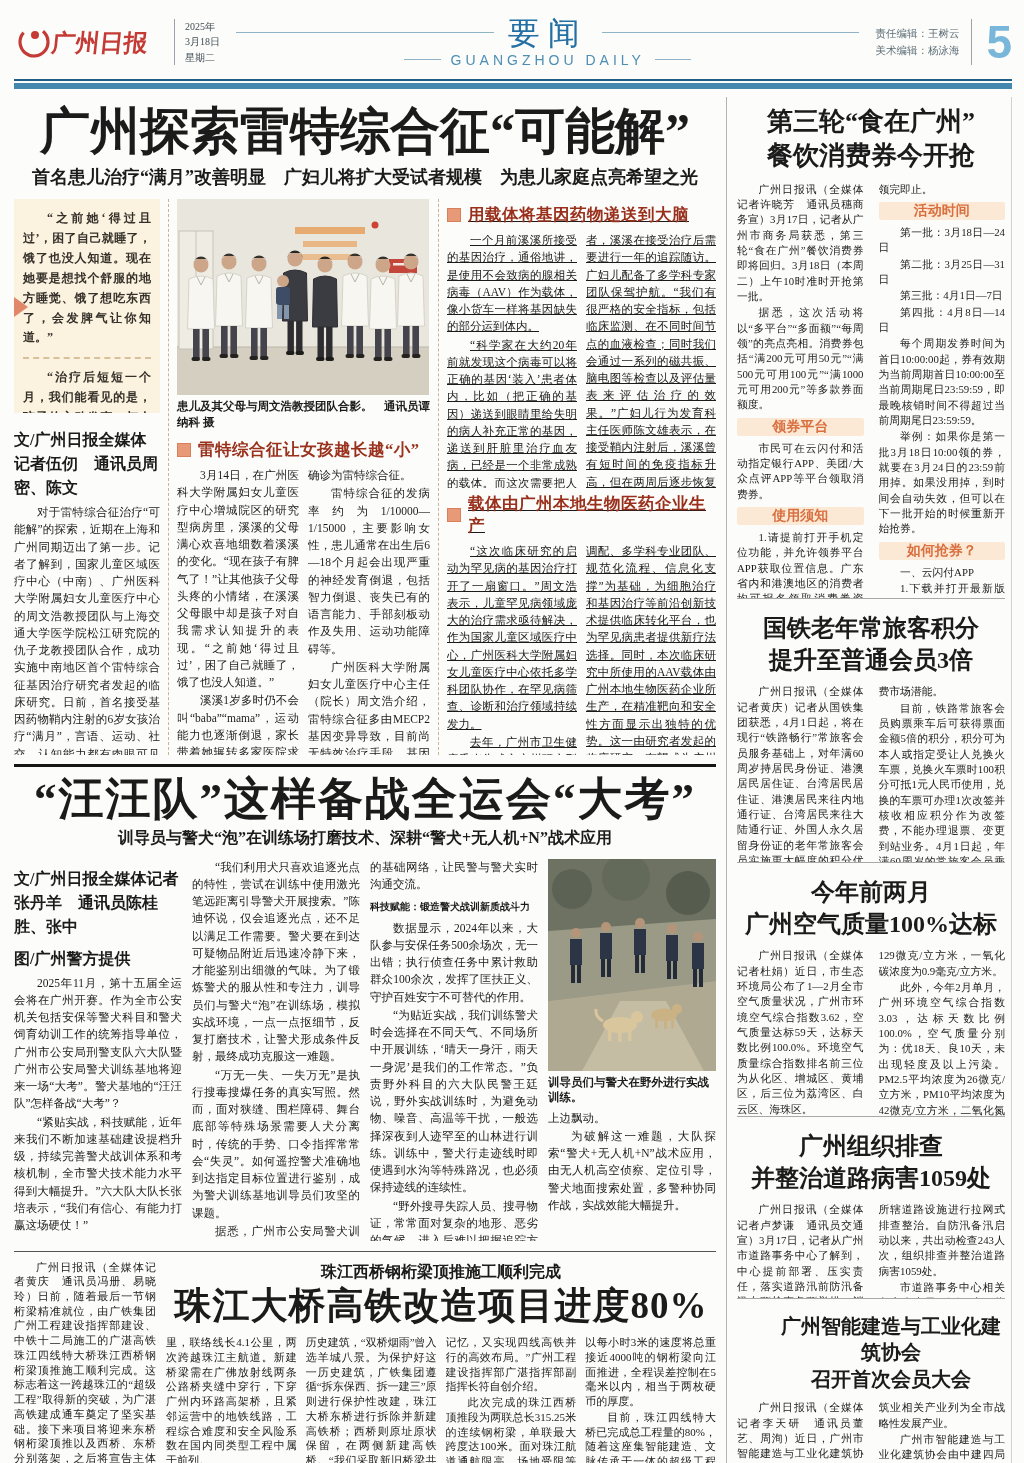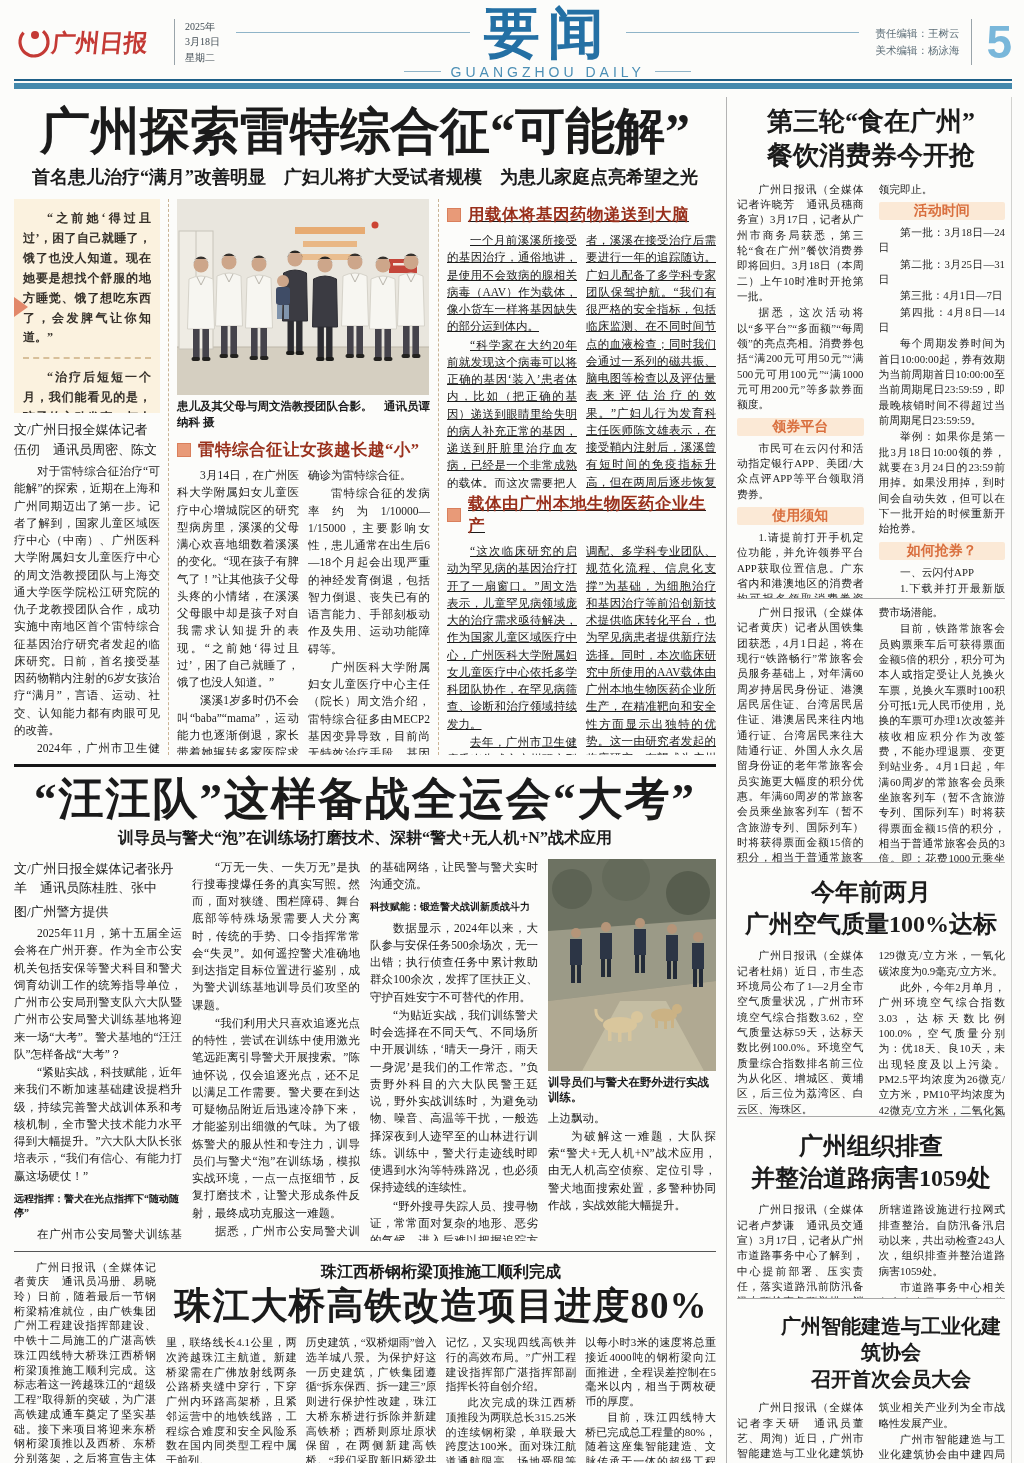--- a/index.html
+++ b/index.html
@@ -6,40 +6,40 @@
   .page{position:relative;width:1024px;height:1463px;margin:0 auto;background:#fcfcfa;color:#1b1b1b;
         font-family:"Liberation Serif","DejaVu Serif",serif;box-sizing:border-box;
         padding:10px 12px 0 14px;overflow:hidden;}
   
   .masthead{display:flex;align-items:center;justify-content:space-between;height:64px;}
   .mast-left{display:flex;align-items:center;gap:10px;flex:none;}
   .mast-date{font-size:10px;color:#3f4a52;line-height:1.55;border-left:1px solid #9aa4aa;padding-left:10px;}
   .mast-center{flex:1;display:flex;flex-direction:column;align-items:center;margin:0 16px;}
   .sec-row{display:flex;align-items:center;width:100%;gap:14px;}
   .sec-row .hline{flex:1;height:1px;background:#8fb4c8;}
-  .section-title{font-size:56px;font-weight:700;color:#2470a4;letter-spacing:8px;line-height:1;margin:0;}
+  .section-title{font-size:32px;font-weight:400;color:#2470a4;letter-spacing:8px;line-height:1;margin:0;}
   .sec-row2{display:flex;align-items:center;width:46%;gap:10px;margin-top:3px;}
   .sec-row2 .hline{flex:1;height:1px;background:#8fb4c8;}
   .subtitle{font-size:14px;letter-spacing:4px;color:#4c8fb5;font-weight:normal;
             font-family:"Liberation Sans","DejaVu Sans",sans-serif;white-space:nowrap;}
   .mast-right{display:flex;align-items:center;gap:12px;flex:none;}
   .editors{font-size:10.5px;color:#5c6d77;text-align:right;line-height:1.65;}
   .pageno{font-size:46px;font-weight:900;color:#79b7da;border-left:1px solid #9aa4aa;padding-left:14px;
           font-family:"Liberation Sans","DejaVu Sans",sans-serif;line-height:1;}
   .rule-thin{height:2px;background:#1e5f87;margin-top:5px;}
   .rule-thick{height:6px;background:#4489ad;margin-top:2px;}
   
   .body-grid{display:flex;margin-top:8px;align-items:stretch;}
   .main-col{width:702px;flex:none;}
   .rail{flex:1;margin-left:10px;border-left:1px solid #b3b3b3;border-right:1px solid #d2d2cf;
         padding:0 6px 0 10px;overflow:hidden;}
   
   .para{font-size:11.5px;line-height:1.5;text-align:justify;text-indent:2em;margin:0 0 1px;}
   .cont{text-indent:0;}
-  .byline-block{font-size:13px;font-weight:400;text-indent:0;margin:0 0 4px;line-height:1.5;}
+  .byline-block{font-size:16px;font-weight:700;text-indent:0;margin:8px 0 4px;line-height:1.5;}
   .crosshead{font-size:10px;font-weight:900;margin:7px 0 5px;line-height:1.45;text-indent:0;text-align:left;}
   .blocks p{padding:0;}
   
   .lead-headline{font-size:50px;font-weight:900;text-align:center;letter-spacing:0px;margin:6px 0 6px;line-height:1.12;}
   .lead-subhead{font-size:18px;font-weight:700;text-align:center;margin:0 0 10px;}
   .lead-row{display:flex;height:556px;overflow:hidden;}
   .q-col{width:146px;flex:none;border-right:1px dashed #c9b394;padding-right:8px;display:flex;flex-direction:column;}
   .quote-box{position:relative;background:#fbf2df;padding:10px 9px 8px;height:214px;box-sizing:border-box;overflow:hidden;flex:none;}
   .quote{font-size:12px;font-weight:700;line-height:1.66;text-indent:2em;margin:0;color:#35302a;text-align:justify;}
   .q-divider{border-top:2px dashed #d8c09a;margin:9px 0;}
@@ -257,22 +257,22 @@
         <div class="dog-row">
           <div class="dcol blocks">
               <p class="byline-block">文/广州日报全媒体记者张丹羊　通讯员陈桂胜、张中</p>
               <p class="byline-block">图/广州警方提供</p>
               <p class="para">2025年11月，第十五届全运会将在广州开赛。作为全市公安机关包括安保等警犬科目和警犬饲育幼训工作的统筹指导单位，广州市公安局刑警支队六大队暨广州市公安局警犬训练基地将迎来一场“大考”。警犬基地的“汪汪队”怎样备战“大考”？</p>
               <p class="para">“紧贴实战，科技赋能，近年来我们不断加速基础建设提档升级，持续完善警犬战训体系和考核机制，全市警犬技术能力水平得到大幅提升。”六大队大队长张培表示，“我们有信心、有能力打赢这场硬仗！”</p>
               <p class="crosshead">远程指挥：警犬在光点指挥下“随动随停”</p>
               <p class="para">在广州市公安局警犬训练基地，警犬“闹闹”在光点指挥下“随动随停”；它的训导员陈迪怀在20米外，使用激光笔发出光点指令引导“闹闹”开展定向搜查。最终，“闹闹”在一处大树与墙壁的夹缝前趴下，并发出示警信号。随后赶来的民警从缝隙中取出了事先藏好的一小串鞭炮。</p>
             </div>
           <div class="dcol blocks">
+              <p class="para">“我们利用犬只喜欢追逐光点的特性，尝试在训练中使用激光笔远距离引导警犬开展搜索。”陈迪怀说，仅会追逐光点，还不足以满足工作需要。警犬要在到达可疑物品附近后迅速冷静下来，才能鉴别出细微的气味。为了锻炼警犬的服从性和专注力，训导员们与警犬“泡”在训练场，模拟实战环境，一点一点抠细节，反复打磨技术，让警犬形成条件反射，最终成功克服这一难题。</p>
               <p class="para">“万无一失、一失万无”是执行搜毒搜爆任务的真实写照。然而，面对狭缝、围栏障碍、舞台底部等特殊场景需要人犬分离时，传统的手势、口令指挥常常会“失灵”。如何遥控警犬准确地到达指定目标位置进行鉴别，成为警犬训练基地训导员们攻坚的课题。</p>
-              <p class="para">“我们利用犬只喜欢追逐光点的特性，尝试在训练中使用激光笔远距离引导警犬开展搜索。”陈迪怀说，仅会追逐光点，还不足以满足工作需要。警犬要在到达可疑物品附近后迅速冷静下来，才能鉴别出细微的气味。为了锻炼警犬的服从性和专注力，训导员们与警犬“泡”在训练场，模拟实战环境，一点一点抠细节，反复打磨技术，让警犬形成条件反射，最终成功克服这一难题。</p>
               <p class="para">据悉，广州市公安局警犬训练基地近年引进的缉毒犬、搜爆犬均已完成了光点指挥训练课程，并且在广交会、春运等安保任务中得到广泛应用。</p>
             </div>
           <div class="dcol blocks">
               <p class="para cont">的基础网络，让民警与警犬实时沟通交流。</p>
               <p class="crosshead">科技赋能：锻造警犬战训新质战斗力</p>
               <p class="para">数据显示，2024年以来，大队参与安保任务500余场次，无一出错；执行侦查任务中累计救助群众100余次，发挥了匡扶正义、守护百姓安宁不可替代的作用。</p>
               <p class="para">“为贴近实战，我们训练警犬时会选择在不同天气、不同场所中开展训练，‘晴天一身汗，雨天一身泥’是我们的工作常态。”负责野外科目的六大队民警王廷说，野外实战训练时，为避免动物、噪音、高温等干扰，一般选择深夜到人迹罕至的山林进行训练。训练中，警犬行走迹线时即使遇到水沟等特殊路况，也必须保持迹线的连续性。</p>
               <p class="para">“野外搜寻失踪人员、搜寻物证，常常面对复杂的地形、恶劣的气候，进入后难以把握追踪方向。”副大队长范晓杰说，山林中气味干扰多，风向多变、气味中断等问题使得搜索难度倍增。</p>
             </div>
           <div class="dcol dog-photo-col">
@@ -398,20 +398,22 @@
               <p class="para">每个周期发券时间为首日10:00:00起，券有效期为当前周期首日10:00:00至当前周期尾日23:59:59，即最晚核销时间不得超过当前周期尾日23:59:59。</p>
               <p class="para">举例：如果你是第一批3月18日10:00领的券，就要在3月24日的23:59前用掉。如果没用掉，到时间会自动失效，但可以在下一批开始的时候重新开始抢券。</p>
               <p class="rail-subhead">如何抢券？</p>
               <p class="para">一、云闪付APP</p>
               <p class="para">1.下载并打开最新版云闪付APP</p>
             </div>
         </div>
       </article>
 
       <article class="rail-art a2">
+        <h3 class="rail-hl">国铁老年常旅客积分
+提升至普通会员3倍</h3>
         <div class="rail-cols">
           <div class="blocks">
               <p class="para">广州日报讯（全媒体记者黄庆）记者从国铁集团获悉，4月1日起，将在现行“铁路畅行”常旅客会员服务基础上，对年满60周岁持居民身份证、港澳居民居住证、台湾居民居住证、港澳居民来往内地通行证、台湾居民来往大陆通行证、外国人永久居留身份证的老年常旅客会员实施更大幅度的积分优惠。年满60周岁的常旅客会员乘坐旅客列车（暂不含旅游专列、国际列车）时将获得票面金额15倍的积分，相当于普通常旅客会员的3倍。新措施将更好地满足老年旅客对美好旅行生活的向往，进一步激发银发消</p>
             </div>
           <div class="blocks">
               <p class="para cont">费市场潜能。</p>
               <p class="para">目前，铁路常旅客会员购票乘车后可获得票面金额5倍的积分，积分可为本人或指定受让人兑换火车票，兑换火车票时100积分可抵1元人民币使用，兑换的车票可办理1次改签并核收相应积分作为改签费，不能办理退票、变更到站业务。4月1日起，年满60周岁的常旅客会员乘坐旅客列车（暂不含旅游专列、国际列车）时将获得票面金额15倍的积分，相当于普通常旅客会员的3倍。即：花费1000元乘坐火车，可获赠1.5万积分，兑换火车票时可抵150元使用。</p>
             </div>
         </div>
       </article>

